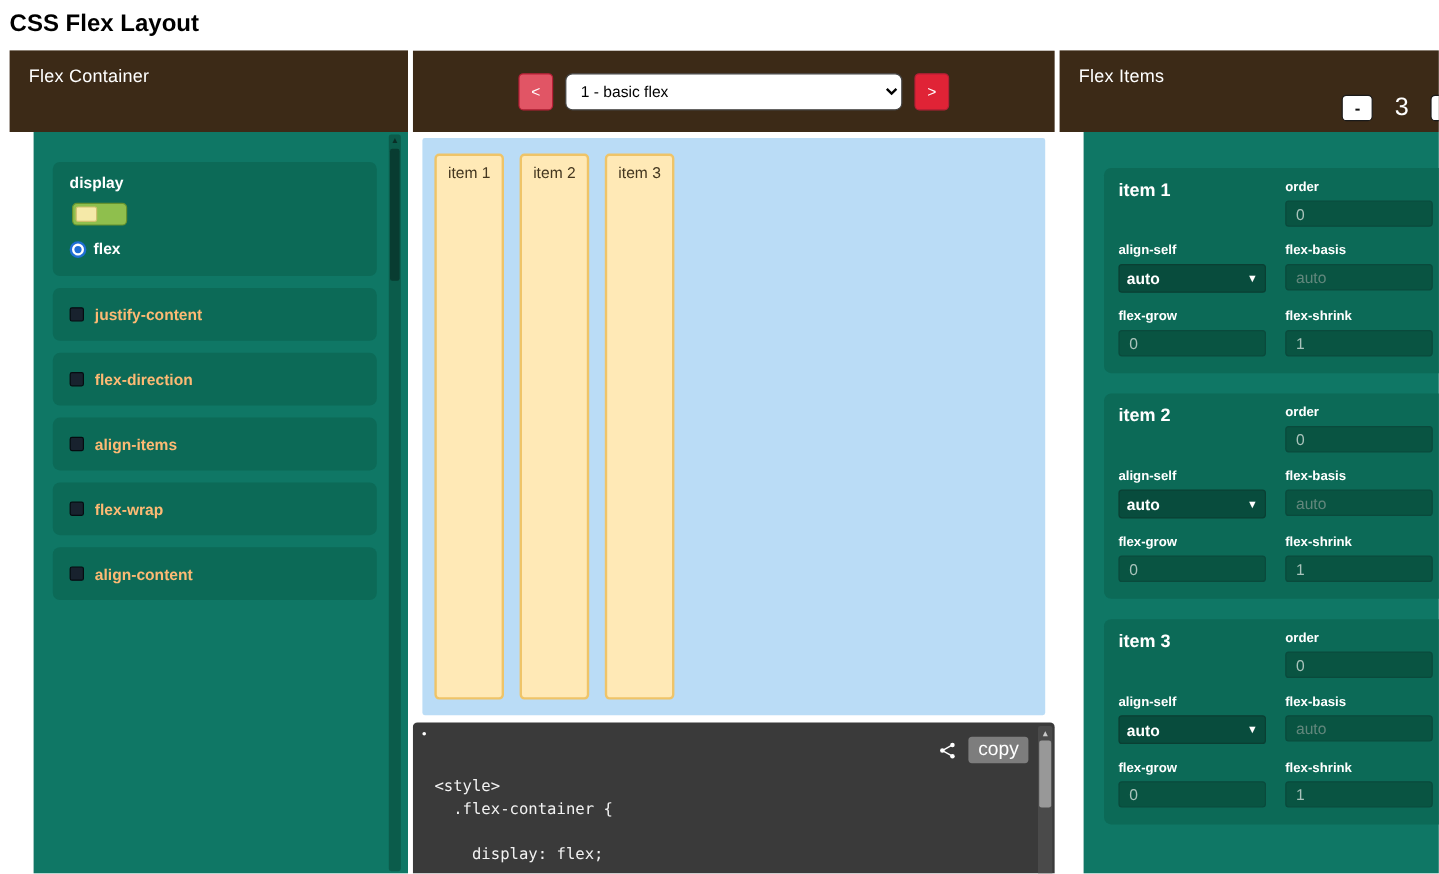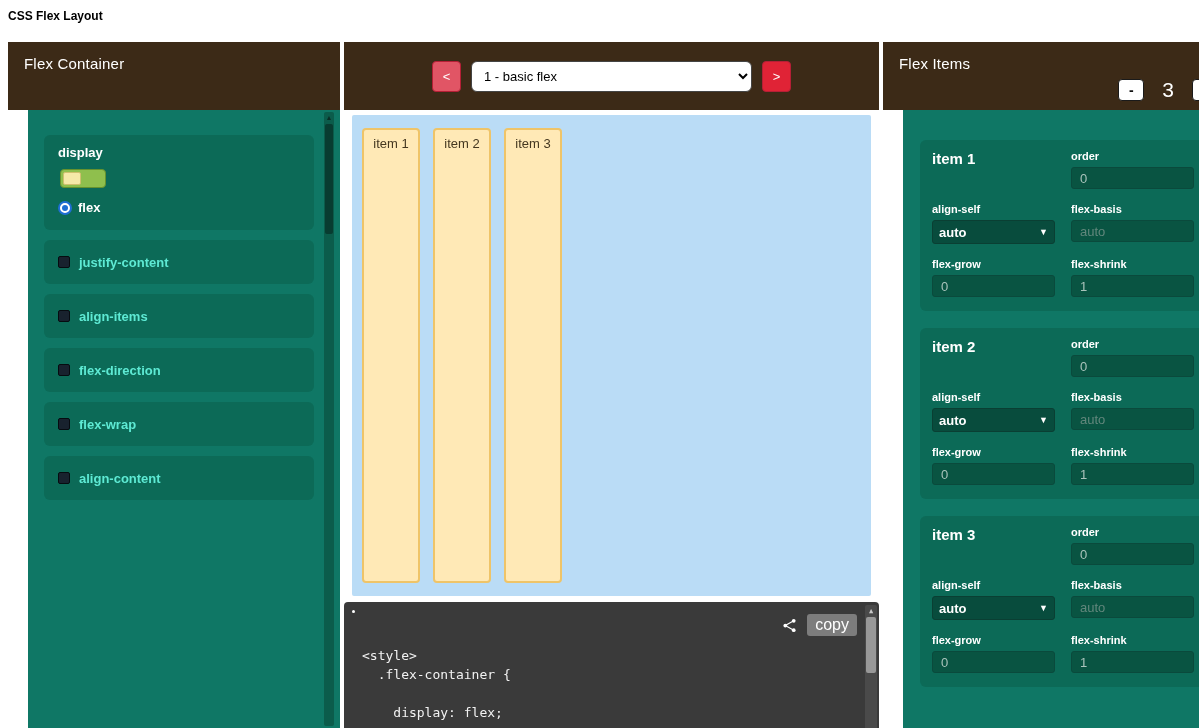--- a/index.html
+++ b/index.html
@@ -5,21 +5,21 @@
   * { box-sizing: border-box; margin: 0; padding: 0; }
   html, body { width: 1199px; height: 728px; }
   body {
     position: relative;
     background: #ffffff;
     font-family: "Liberation Sans", sans-serif;
     overflow: hidden;
   }
   .page-title {
     position: absolute; top: 9px; left: 8px;
-    font-size: 12px; font-weight: bold; color: #000;
+    font-size: 20px; font-weight: bold; color: #000;
   }
 
   
   .col { position: absolute; top: 42px; bottom: 0; }
   .col-left  { left: 8px;   width: 332px; }
   .col-mid   { left: 344px; width: 535px; overflow: hidden; }
   .col-right { left: 883px; width: 357px; }
 
   .panel-header {
     height: 68px; background: #3c2a17; color: #fff; position: relative;
@@ -61,21 +61,21 @@
   .radio-label { font-size: 13px; font-weight: bold; color: #fff; }
 
   .prop-card {
     height: 44px; display: flex; align-items: center; gap: 9px;
     padding: 0 14px; cursor: pointer;
   }
   .checkbox {
     width: 12px; height: 12px; background: #18222e;
     border: 1px solid #060b10; border-radius: 2px; flex: 0 0 auto;
   }
-  .prop-label { font-size: 13px; font-weight: bold; color: #5eead4; }
+  .prop-label { font-size: 13px; font-weight: bold; color: #fdba74; }
 
   
   .scrollbar {
     position: absolute; top: 2px; bottom: 2px; width: 10px;
     background: #0b5c4b; border-radius: 2px;
   }
   .sb-left  { right: 6px; }
   .sb-right { right: 14px; }
   .sb-arrow {
     height: 12px; text-align: center; font-size: 7px; line-height: 12px;
@@ -203,25 +203,25 @@
         <span class="radio-label">flex</span>
       </div>
     </div>
 
     <div class="card prop-card">
       <span class="checkbox"></span>
       <span class="prop-label">justify-content</span>
     </div>
     <div class="card prop-card">
       <span class="checkbox"></span>
+      <span class="prop-label">flex-direction</span>
+    </div>
+    <div class="card prop-card">
+      <span class="checkbox"></span>
       <span class="prop-label">align-items</span>
-    </div>
-    <div class="card prop-card">
-      <span class="checkbox"></span>
-      <span class="prop-label">flex-direction</span>
     </div>
     <div class="card prop-card">
       <span class="checkbox"></span>
       <span class="prop-label">flex-wrap</span>
     </div>
     <div class="card prop-card">
       <span class="checkbox"></span>
       <span class="prop-label">align-content</span>
     </div>
 

